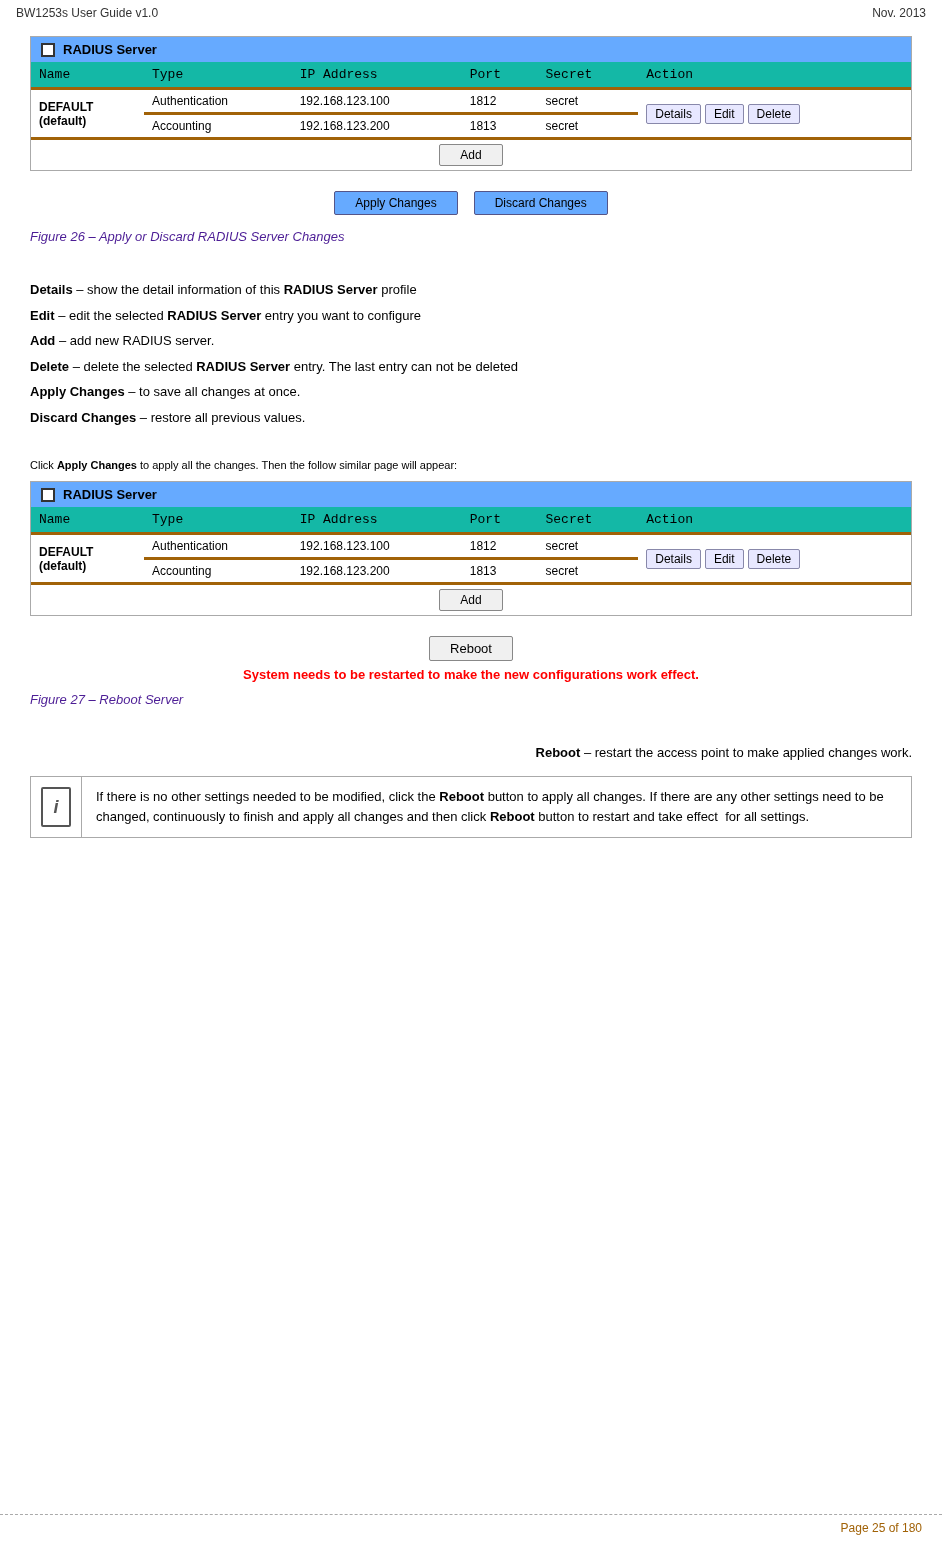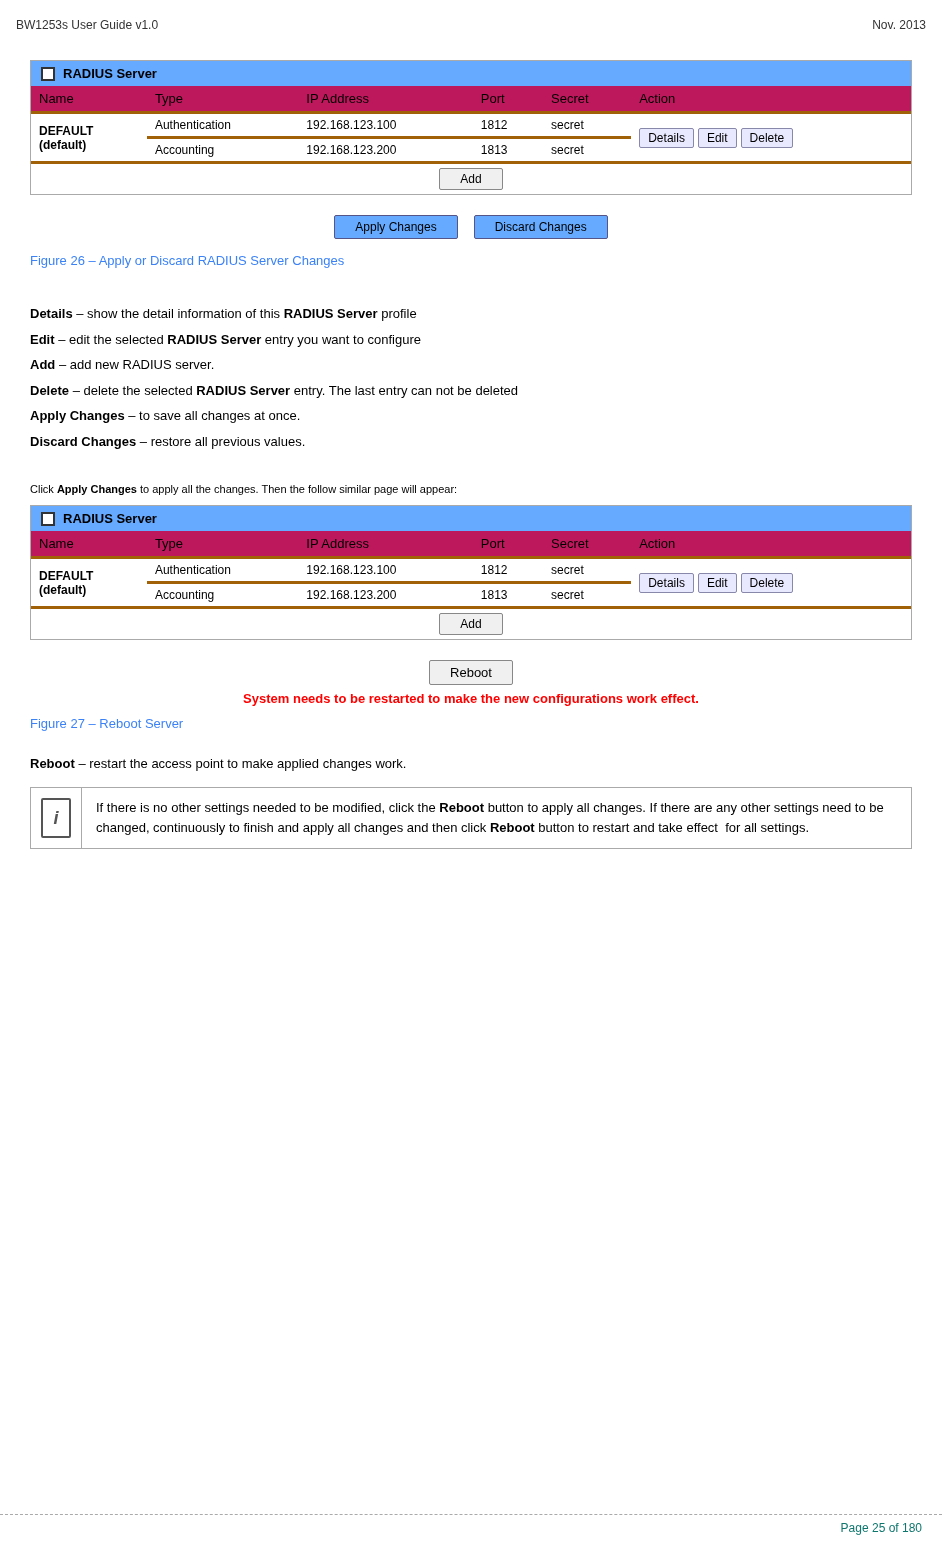--- a/index.html
+++ b/index.html
@@ -10,21 +10,21 @@
       background: #fff;
       width: 942px;
       min-height: 1541px;
       position: relative;
     }
 
     
     .page-header {
       display: flex;
       justify-content: space-between;
-      padding: 18px 16px;
+      padding: 6px 16px;
       font-size: 12px;
       color: #333;
       border-bottom: none;
     }
 
     
     .content {
       padding: 10px 30px 40px 30px;
     }
 
@@ -53,21 +53,22 @@
       background: #fff;
       display: inline-block;
     }
 
     table.radius-table {
       width: 100%;
       border-collapse: collapse;
     }
 
     table.radius-table thead tr {
-      background: #be185d;
+      background: #14b8a6;
+      font-family: Liberation Mono, monospace;
     }
 
     table.radius-table thead th {
       padding: 5px 8px;
       text-align: left;
       font-weight: normal;
       font-size: 13px;
       border: none;
     }
 
@@ -138,23 +139,24 @@
 
     .apply-row {
       text-align: center;
       margin: 10px 0 14px 0;
       display: flex;
       justify-content: center;
       gap: 16px;
     }
 
     .figure-caption {
+      font-style: italic;
       font-size: 13px;
       margin-bottom: 12px;
-      color: #3b82f6;
+      color: #4c1d95;
     }
 
     .description-block {
       margin-bottom: 8px;
       margin-top: 36px;
     }
 
     .description-block p {
       margin-bottom: 6px;
       font-size: 13px;
@@ -222,30 +224,31 @@
     
     .page-footer {
       position: absolute;
       bottom: 0;
       left: 0;
       right: 0;
       border-top: 1px dashed #aaa;
       text-align: right;
       padding: 6px 20px;
       font-size: 12px;
-      color: #0f766e;
+      color: #a16207;
     }
 
     .section-sep {
       height: 10px;
     }
 
     .reboot-label {
       font-size: 13px;
-      margin: 3px 0 6px 0;
+      margin: 16px 0 6px 0;
+      text-align: right;
     }
   </style>
 </head>
 <body>
 
 <div class="page-header">
   <span>BW1253s User Guide v1.0</span>
   <span>Nov.  2013</span>
 </div>
 

